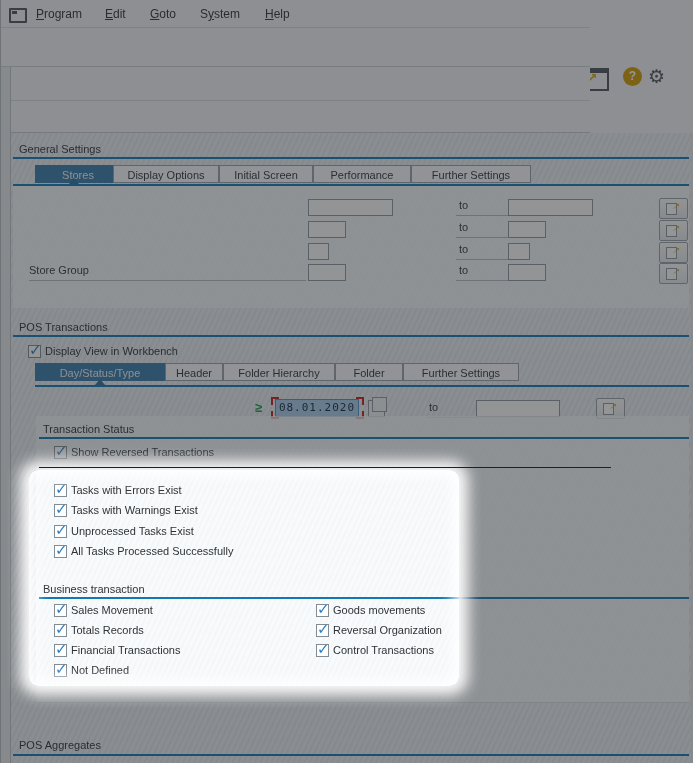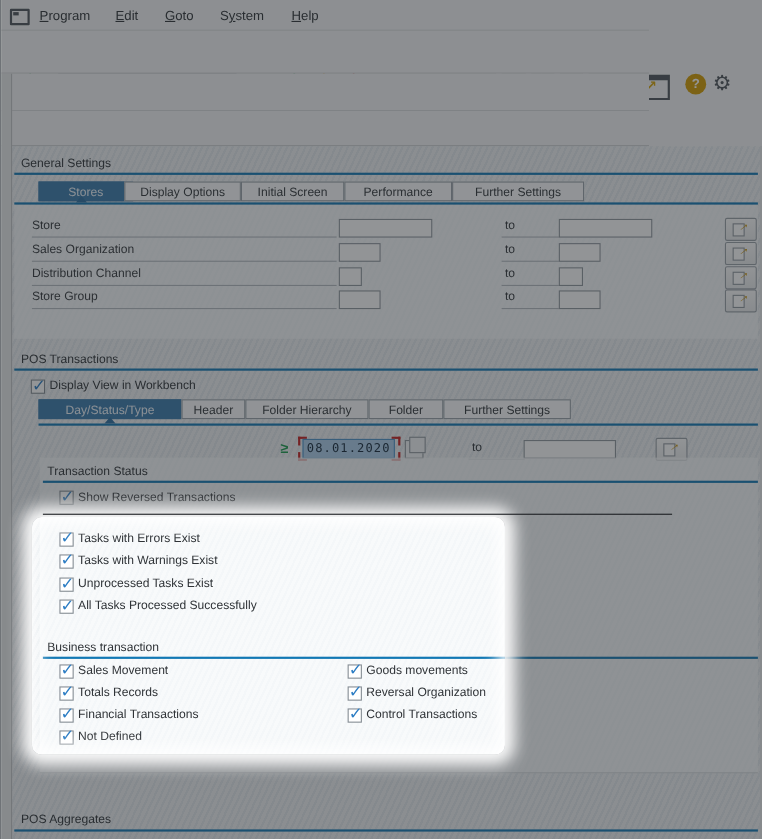--- a/index.html
+++ b/index.html
@@ -183,33 +183,30 @@
   <div class="subpanel" style="left:12px;top:186px;width:676px;height:122px"></div>
 
   <div class="tab active" style="left:34px;top:165px;width:86px">Stores</div>
   <div class="tab" style="left:112px;top:165px;width:106px">Display Options</div>
   <div class="tab" style="left:218px;top:165px;width:94px">Initial Screen</div>
   <div class="tab" style="left:312px;top:165px;width:98px">Performance</div>
   <div class="tab" style="left:410px;top:165px;width:120px">Further Settings</div>
   <div class="bluerule" style="left:12px;top:184px;width:676px"></div>
   <div class="notch" style="left:68px;top:178px"></div>
 
-  <span class="flabel" style="left:28px;top:199px;width:277px">Store</span>
   <input class="inp" style="left: 307px; top: 199px; width: 85px;">
   <span class="flabel" style="left:455px;top:199px;width:50px;padding-left:3px">to</span>
   <input class="inp" style="left: 507px; top: 199px; width: 85px;">
   <span class="msel" style="left:658px;top:198px"></span>
 
-  <span class="flabel" style="left:28px;top:221px;width:277px">Sales Organization</span>
   <input class="inp" style="left: 307px; top: 221px; width: 38px;">
   <span class="flabel" style="left:455px;top:221px;width:50px;padding-left:3px">to</span>
   <input class="inp" style="left: 507px; top: 221px; width: 38px;">
   <span class="msel" style="left:658px;top:220px"></span>
 
-  <span class="flabel" style="left:28px;top:243px;width:277px">Distribution Channel</span>
   <input class="inp" style="left: 307px; top: 243px; width: 21px;">
   <span class="flabel" style="left:455px;top:243px;width:50px;padding-left:3px">to</span>
   <input class="inp" style="left: 507px; top: 243px; width: 22px;">
   <span class="msel" style="left:658px;top:242px"></span>
 
   <span class="flabel" style="left:28px;top:264px;width:277px">Store Group</span>
   <input class="inp" style="left: 307px; top: 264px; width: 38px;">
   <span class="flabel" style="left:455px;top:264px;width:50px;padding-left:3px">to</span>
   <input class="inp" style="left: 507px; top: 264px; width: 38px;">
   <span class="msel" style="left:658px;top:263px"></span>

